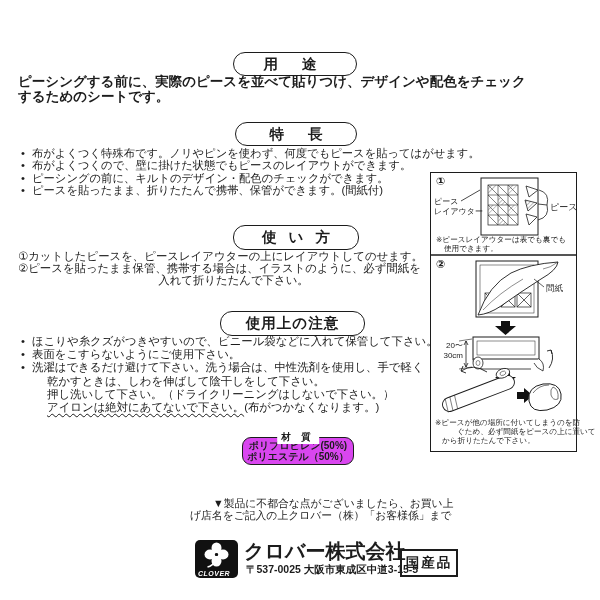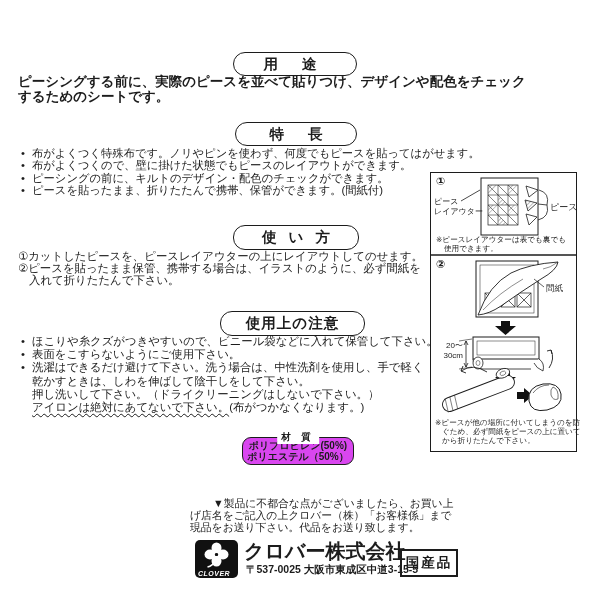--- a/index.html
+++ b/index.html
@@ -10,21 +10,21 @@
   .oval{position:absolute;border:1.7px solid #1c1c1c;border-radius:12px;
         display:flex;align-items:center;justify-content:center;background:#fff;}
   .oval span{font-size:14.5px;font-weight:bold;white-space:nowrap;}
   
   .intro{font-size:13.5px;font-weight:600;line-height:15px;white-space:nowrap;}
   .blist{font-size:11.3px;line-height:12.4px;}
   .brow{display:flex;white-space:nowrap;}
   .brow .mk{width:11px;flex:none;}
   .steps{font-size:11.4px;line-height:11.8px;white-space:nowrap;}
   .plist{font-size:11.4px;line-height:13.2px;}
-  .ind{margin-left:11px;}
+  .ind{margin-left:26px;text-align:center;}
   .wavy{text-decoration:underline;text-decoration-style:wavy;text-decoration-thickness:1px;text-underline-offset:2px;}
   
   .matbox{position:absolute;left:242px;top:437px;width:110px;height:26px;
           border:1.5px solid #1c1c1c;border-radius:9px;background:#d946ef;}
   .matlegend{position:absolute;top:-7px;left:50%;transform:translateX(-50%);
              background:#fff;padding:0 4px;font-size:9.5px;font-weight:bold;
              letter-spacing:4px;white-space:nowrap;}
   .matlines{padding-top:3px;text-align:center;font-size:10px;line-height:10.5px;font-weight:600;white-space:nowrap;}
   
   .panel{position:absolute;left:430px;top:172px;width:145px;height:278px;
@@ -213,28 +213,27 @@
     <div class="plabel note" style="left:5px;top:63px">※ピースレイアウターは表でも裏でも</div>
     <div class="plabel note" style="left:13px;top:72px">使用できます。</div>
 
     <div class="plabel num" style="left:5px;top:85px">②</div>
     <div class="plabel" style="left:115px;top:110px;font-size:8.5px">間紙</div>
     <div class="plabel tiny" style="left:6px;top:168px;width:26px;text-align:right">
       <div>20〜</div>
       <div>30cm</div>
     </div>
     <div class="plabel note" style="left:4px;top:246px">※ピースが他の場所に付いてしまうのを防</div>
-    <div class="plabel note" style="left:11px;top:255px">ぐため、必ず間紙をピースの上に置いて</div>
+    <div class="plabel note" style="left:26px;top:255px">ぐため、必ず間紙をピースの上に置いて</div>
     <div class="plabel note" style="left:11px;top:264px">から折りたたんで下さい。</div>
   </div>
 
   <div class="abs notice" style="left:190px;top:498px">
     <div style="margin-left:23px">▼製品に不都合な点がございましたら、お買い上</div>
     <div>げ店名をご記入の上クロバー（株）「お客様係」まで</div>
-    <div>現品をお送り下さい。代品をお送り致します。</div>
   </div>
 
   <div class="logo">
     <svg width="43" height="28" viewBox="0 0 43 28">
       <g fill="#fff">
         <ellipse cx="21.5" cy="8" rx="5" ry="5.5"></ellipse>
         <ellipse cx="15" cy="14.5" rx="5.5" ry="5"></ellipse>
         <ellipse cx="28" cy="14.5" rx="5.5" ry="5"></ellipse>
         <ellipse cx="21.5" cy="21" rx="5" ry="5.5"></ellipse>
       </g>

